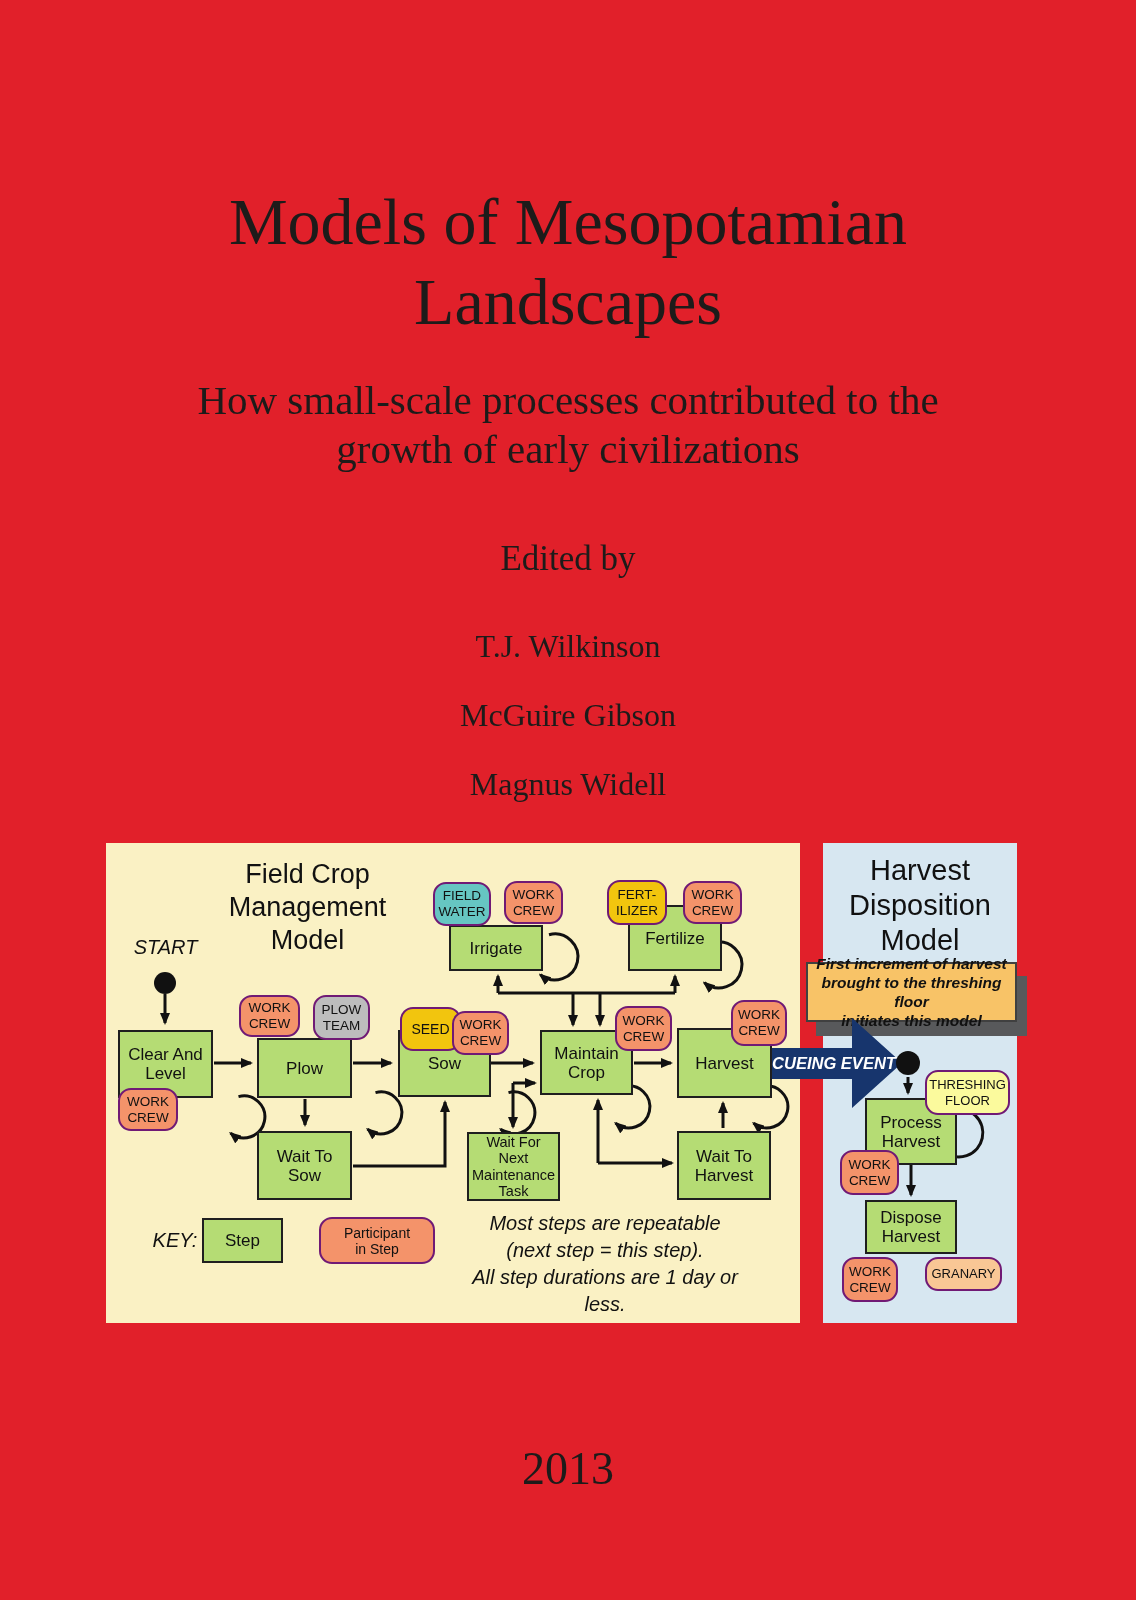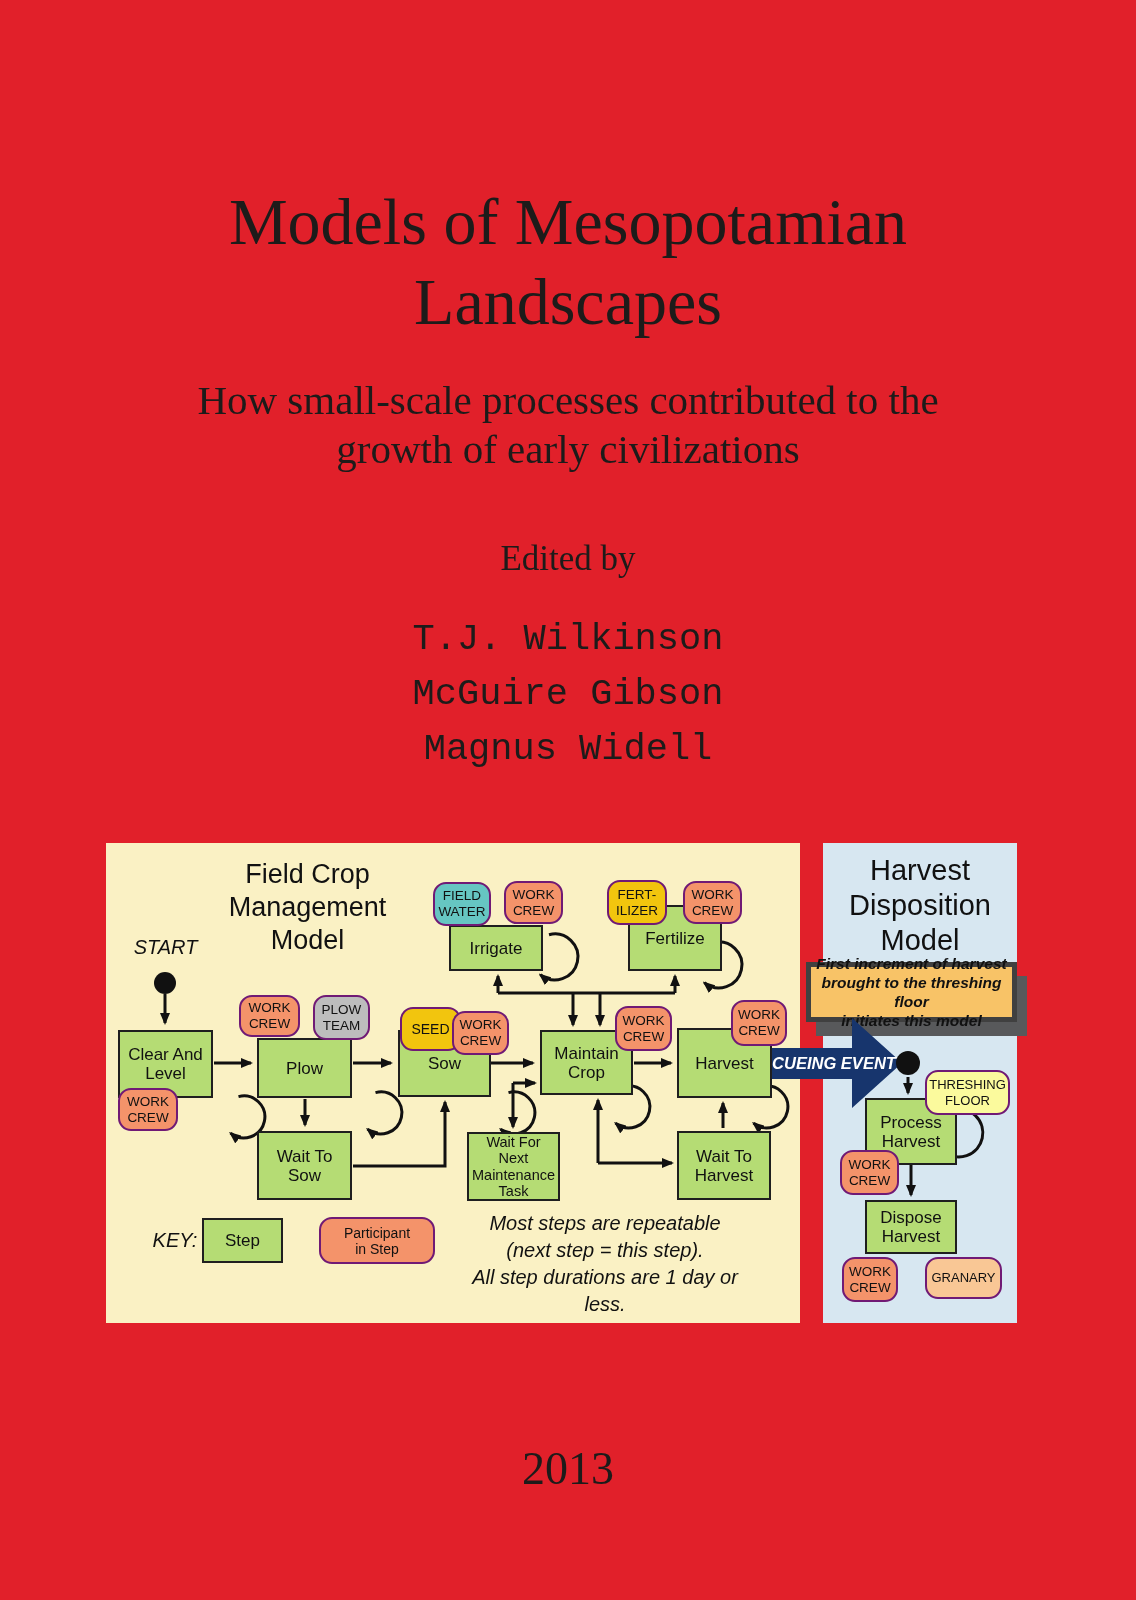--- a/index.html
+++ b/index.html
@@ -12,42 +12,42 @@
   html,body{margin:0;padding:0;background:#555;}
   .page{position:relative;width:1136px;height:1600px;margin:0 auto;overflow:hidden;
         background:var(--bg-red);font-family:"Liberation Sans",sans-serif;}
   [data-bind]{white-space:pre-line;}
   
   .ct{position:absolute;left:0;width:100%;text-align:center;color:var(--cover-text);
       font-family:"Liberation Serif",serif;}
   .cover-title{top:182px;font-size:66px;line-height:80px;}
   .cover-subtitle{top:376px;font-size:41px;line-height:49px;}
   .cover-edited{top:538px;font-size:35px;line-height:42px;}
-  .cover-editors{top:612px;font-size:37px;line-height:55px;font-family:Liberation Mono, monospace;}
+  .cover-editors{top:612px;font-size:32px;line-height:69px;}
   .cover-series{top:1388px;font-size:46px;line-height:54px;}
   .cover-year{top:1442px;font-size:46px;line-height:54px;}
   
   .panel{position:absolute;top:843px;height:480px;}
   .panel-cream{left:106px;width:694px;background:var(--cream);}
   .panel-blue{left:823px;width:194px;background:var(--lblue);}
   .dtitle{position:absolute;text-align:center;color:#111;z-index:3;}
   .dtitle-left{left:180px;top:858px;width:255px;font-size:27px;line-height:33px;}
   .dtitle-right{left:823px;top:853px;width:194px;font-size:29px;line-height:35px;}
   .dlabel{position:absolute;z-index:3;color:#111;font-style:italic;}
   
   .step{position:absolute;z-index:3;background:var(--step-green);border:2px solid #1f1f1f;
         display:flex;align-items:center;justify-content:center;text-align:center;
         font-size:17px;line-height:19px;color:#111;box-sizing:border-box;}
   .part{position:absolute;z-index:4;background:var(--participant-orange);border:2px solid #701a75;
         border-radius:13px;display:flex;align-items:center;justify-content:center;text-align:center;
         font-size:13.5px;line-height:16px;color:#111;box-sizing:border-box;}
   .note-shadow{position:absolute;left:816px;top:976px;width:211px;height:60px;
         background:var(--note-shadow);z-index:5;}
   .note-box{position:absolute;left:806px;top:962px;width:211px;height:60px;z-index:6;
-        background:var(--note-orange);border:5px solid #404040;box-sizing:border-box;
+        background:var(--note-orange);border:2px solid #404040;box-sizing:border-box;
         display:flex;align-items:center;justify-content:center;text-align:center;
         font-size:15.5px;line-height:19px;font-style:italic;font-weight:bold;color:#111;}
   svg.layer{position:absolute;left:0;top:0;z-index:2;pointer-events:none;}
   svg.toplayer{z-index:7;}
 </style>
 </head>
 <body>
 
 <div class="page">
 
@@ -168,21 +168,21 @@
   <div class="step" style="left:865px;top:1098px;width:92px;height:67px;" data-bind="diagram.right_panel.steps.process_harvest">Process
 Harvest</div>
   <div class="step" style="left:865px;top:1200px;width:92px;height:54px;" data-bind="diagram.right_panel.steps.dispose_harvest">Dispose
 Harvest</div>
   <div class="part" style="left:925px;top:1070px;width:85px;height:45px;background:var(--thresh-yellow);font-size:13px;" data-bind="diagram.right_panel.participants.threshing_floor">THRESHING
 FLOOR</div>
   <div class="part" style="left:840px;top:1150px;width:59px;height:45px;" data-bind="diagram.left_panel.participants.work_crew">WORK
 CREW</div>
   <div class="part" style="left:842px;top:1257px;width:56px;height:45px;" data-bind="diagram.left_panel.participants.work_crew">WORK
 CREW</div>
-  <div class="part" style="left:925px;top:1257px;width:77px;height:42px;background:var(--granary-peach);font-size:13px;" data-bind="diagram.right_panel.participants.granary">GRANARY</div>
+  <div class="part" style="left:925px;top:1257px;width:77px;height:34px;background:var(--granary-peach);font-size:13px;" data-bind="diagram.right_panel.participants.granary">GRANARY</div>
 
   <svg class="layer toplayer" width="1136" height="1600" viewBox="0 0 1136 1600">
     <polygon points="772,1048 852,1048 852,1018 902,1063 852,1108 852,1079 772,1079" fill="var(--cueing-navy)"></polygon>
     <text x="834" y="1069" text-anchor="middle" fill="#ffffff" font-family="Liberation Sans, sans-serif" font-size="16.5" font-weight="bold" font-style="italic" data-bind="diagram.right_panel.cueing_event">CUEING EVENT</text>
     <circle cx="908" cy="1063" r="12" fill="#111"></circle>
   </svg>
 
 </div>
 
 </body></html>

